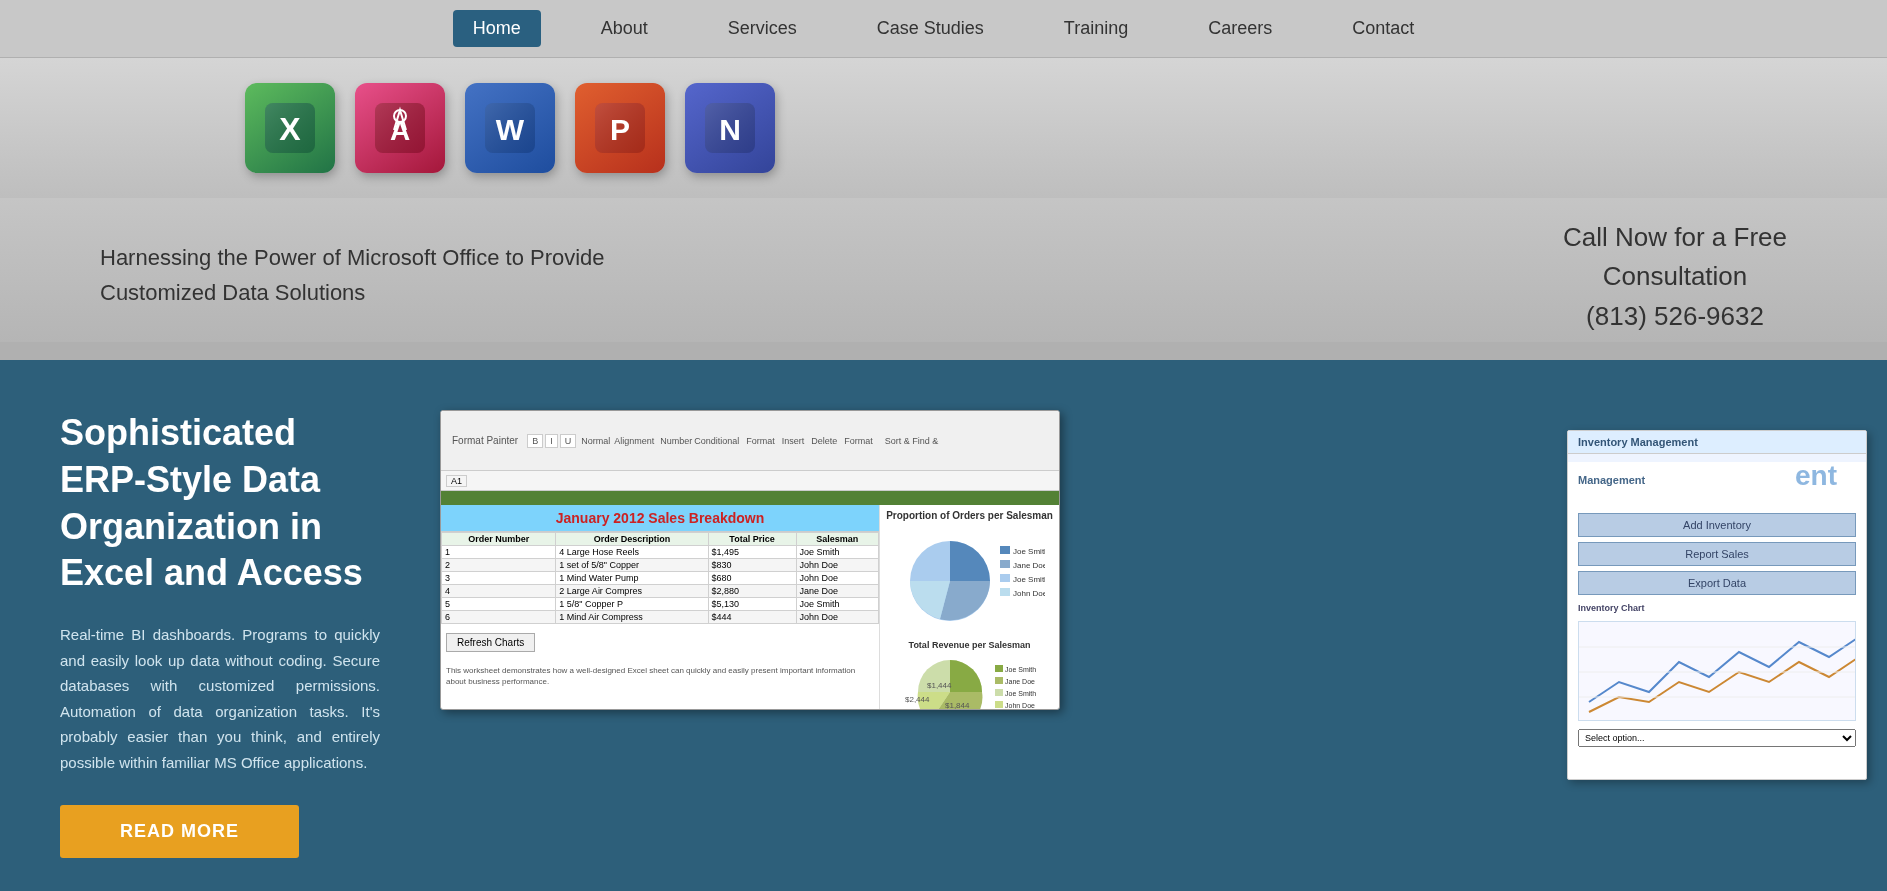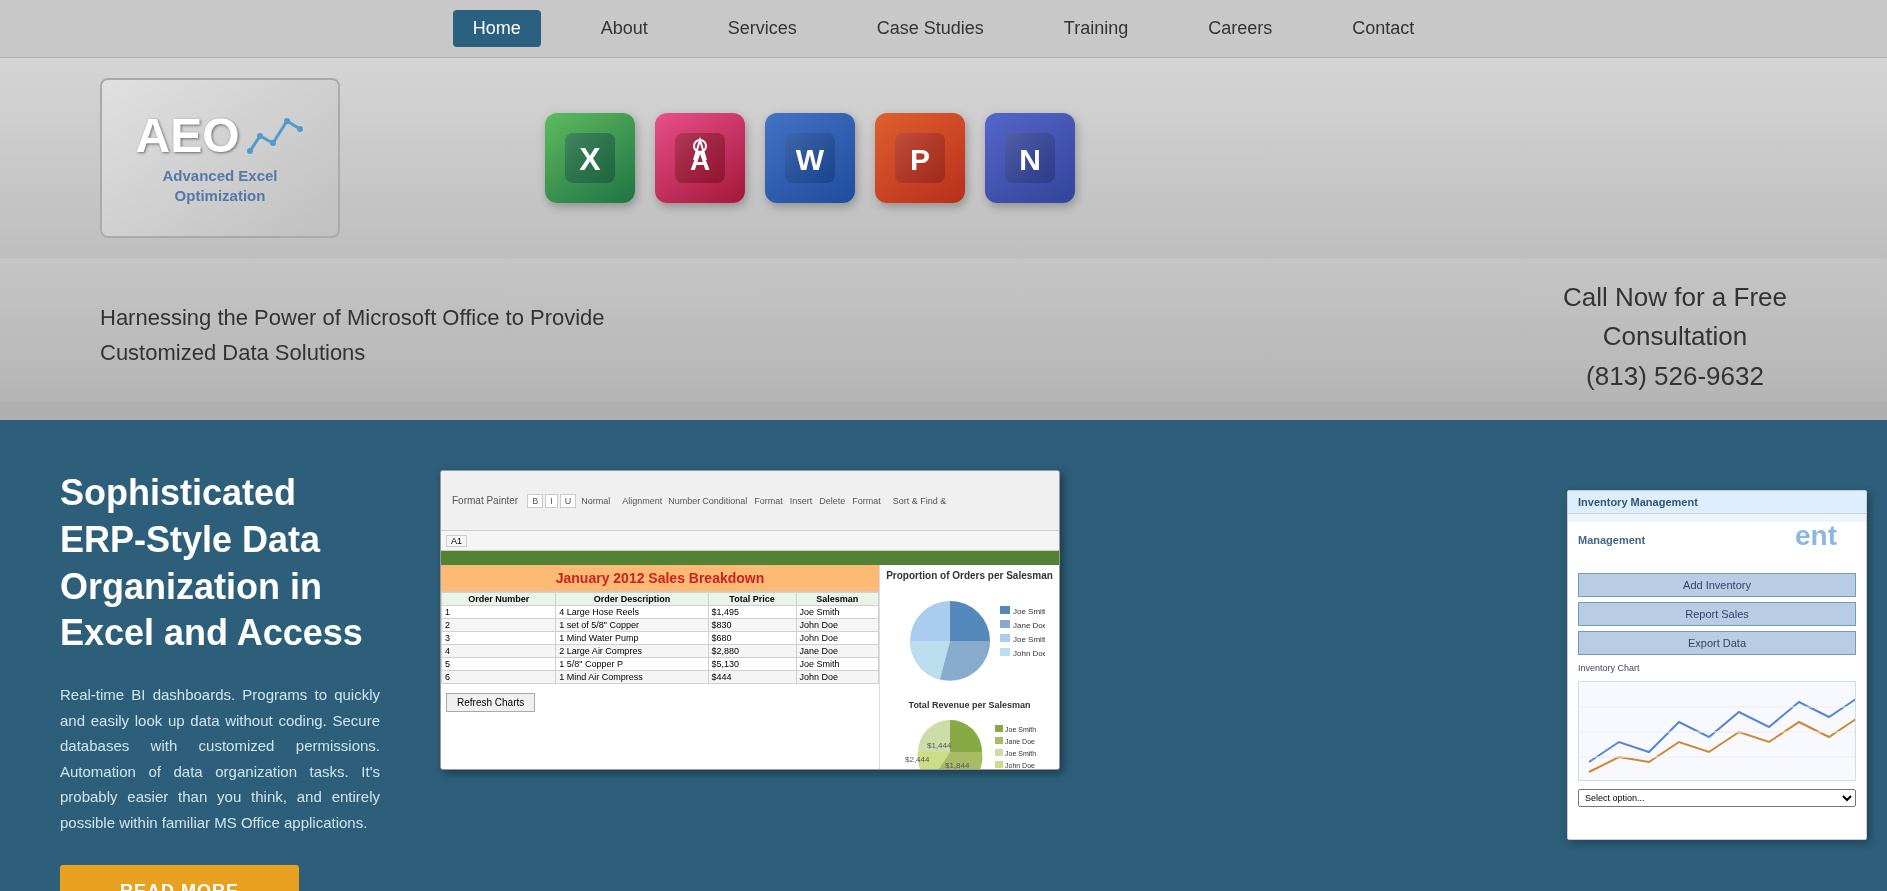--- a/index.html
+++ b/index.html
@@ -269,37 +269,20 @@
   <a href="#">Services</a>
   <a href="#">Case Studies</a>
   <a href="#">Training</a>
   <a href="#">Careers</a>
   <a href="#">Contact</a>
 </nav>
 
 <div class="hero-content-wrapper">
   <div class="hero-top-row">
 
-    <div class="logo-box">
-      <div class="logo-aeo">
-        <span>AEO</span>
-        <svg width="60" height="50" viewBox="0 0 60 50">
-          <polyline points="5,40 15,25 28,32 42,10 55,18" stroke="#5599cc" stroke-width="3" fill="none"></polyline>
-          <circle cx="5" cy="40" r="3" fill="#5599cc"></circle>
-          <circle cx="15" cy="25" r="3" fill="#5599cc"></circle>
-          <circle cx="28" cy="32" r="3" fill="#5599cc"></circle>
-          <circle cx="42" cy="10" r="3" fill="#5599cc"></circle>
-          <circle cx="55" cy="18" r="3" fill="#5599cc"></circle>
-        </svg>
-      </div>
-      <div class="logo-subtitle">
-        <span>Advanced Excel</span><br>
-        <span>Optimization</span>
-      </div>
-    </div>
 
     <div style="width: 80px;"></div>
 
     <div class="hero-icons">
 
       <div class="ms-icon excel-icon-3d">
         <svg width="60" height="60" viewBox="0 0 60 60">
           <rect x="5" y="5" width="50" height="50" rx="8" fill="#217346"></rect>
           <rect x="5" y="5" width="50" height="50" rx="8" fill="url(#exGrad)" opacity="0.5"></rect>
           <defs>
@@ -403,42 +386,42 @@
 
     <div class="excel-mockup">
 
       <div class="excel-toolbar">
         <span style="font-size:10px; color:#555; padding: 2px 6px;">Format Painter</span>
         <div style="flex:1; display:flex; gap:2px; align-items:center; font-size:9px;">
           <span style="background:#fff; border:1px solid #ccc; padding:1px 4px;">B</span>
           <span style="background:#fff; border:1px solid #ccc; padding:1px 4px;">I</span>
           <span style="background:#fff; border:1px solid #ccc; padding:1px 4px;">U</span>
           <span style="margin-left:3px;">Normal</span>
-          <span style="margin-left:10px;">Alignment</span>
+          <span style="margin-left:2px;">Alignment</span>
           <span style="margin-left:4px;">Number</span>
           <span style="">Conditional</span>
           <span style="margin-left:5px;">Format</span>
           <span style="margin-left:5px;">Insert</span>
           <span style="margin-left:5px;">Delete</span>
           <span style="margin-left:5px;">Format</span>
           <span style="margin-left:10px;">Sort &amp; Find &amp;</span>
         </div>
       </div>
 
       <div style="background:#f5f5f5; border-bottom:1px solid #ccc; height:20px; display:flex; align-items:center; font-size:9px; padding: 0 5px;">
         <span style="border:1px solid #ccc; padding:0 4px; margin-right:5px;">A1</span>
         <span style="border-left:2px solid #888; padding-left:5px; flex:1;"></span>
       </div>
 
       <div style="background:#538135; height:14px; width:100%;"></div>
 
       <div style="display:flex; height:calc(100% - 94px);">
 
         <div style="flex: 1; overflow:hidden;">
-          <div style="background:#fdba74; text-align:center; font-size:14px; font-weight:bold; color:#cc2222; padding:5px; border-bottom:1px solid #ccc;">January 2012 Sales Breakdown</div>
+          <div style="background:#7dd3fc; text-align:center; font-size:14px; font-weight:bold; color:#cc2222; padding:5px; border-bottom:1px solid #ccc;">January 2012 Sales Breakdown</div>
           <table class="excel-table">
             <thead>
               <tr style="background:#cce8cc;">
                 <th>Order Number</th>
                 <th>Order Description</th>
                 <th>Total Price</th>
                 <th>Salesman</th>
               </tr>
             </thead>
             <tbody>
@@ -475,20 +458,23 @@
               <tr style="background:#f5f5f5;">
                 <td>6</td>
                   <td>1 Mind Air Compress</td>
                   <td>$444</td>
                   <td>John Doe</td>
               </tr>
             </tbody>
           </table>
           <div style="margin:8px 5px;">
             <button style="background:#f0f0f0; border:1px solid #aaa; font-size:10px; padding:3px 10px; cursor:pointer;">Refresh Charts</button>
+          </div>
+          <div style="font-size:8px; color:#555; padding:5px; line-height:1.4;">
+            This worksheet demonstrates how a well-designed Excel sheet can quickly and easily present important information about business performance.
           </div>
         </div>
 
         <div style="width:180px; border-left:1px solid #ddd; padding:5px;">
           <div style="font-size:10px; font-weight:bold; text-align:center; color:#333; margin-bottom:5px;">Proportion of Orders per Salesman</div>
           <svg width="160" height="100" viewBox="0 0 160 100">
 
             <circle cx="65" cy="55" r="40" fill="#aaccee"></circle>
 
             <path d="M65,55 L65,15 A40,40 0 0,1 105,55 Z" fill="#5588bb"></path>
@@ -534,21 +520,21 @@
     <div class="second-mockup">
       <div class="sm-header">Inventory Management</div>
       <div style="height:8px; background:#eef4ff;"></div>
       <div class="sm-content">
         <div style="font-size:11px; font-weight:bold; color:#446688; margin-bottom:8px;">Management</div>
       </div>
       <div class="sm-btn">Add Inventory</div>
       <div class="sm-btn">Report Sales</div>
       <div class="sm-btn">Export Data</div>
 
-      <div style="margin: 8px 10px; font-size:9px; color:#446; font-weight:normal;">Inventory Chart</div>
+      <div style="margin: 8px 10px; font-size:9px; color:#446; font-weight:bold;">Inventory Chart</div>
       <div style="margin:0 10px; height:100px; background:#f8f8ff; border:1px solid #ccddee; position:relative; overflow:hidden;">
         <svg width="280" height="100" viewBox="0 0 280 100">
 
           <polyline points="10,80 40,60 70,70 100,40 130,55 160,30 190,45 220,20 250,35 280,15" stroke="#5588cc" stroke-width="2" fill="none"></polyline>
           <polyline points="10,90 40,75 70,80 100,60 130,70 160,50 190,60 220,40 250,55 280,35" stroke="#cc8833" stroke-width="2" fill="none"></polyline>
 
           <line x1="0" y1="25" x2="280" y2="25" stroke="#eee" stroke-width="1"></line>
           <line x1="0" y1="50" x2="280" y2="50" stroke="#eee" stroke-width="1"></line>
           <line x1="0" y1="75" x2="280" y2="75" stroke="#eee" stroke-width="1"></line>
         </svg>

